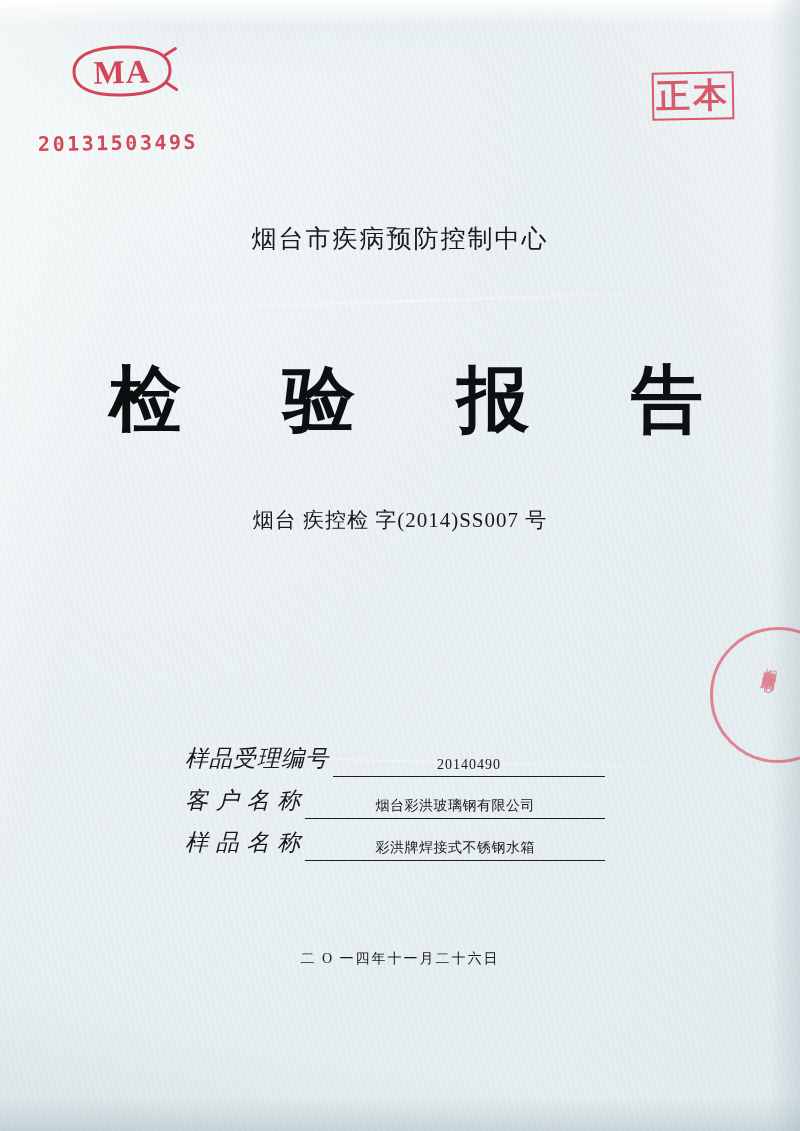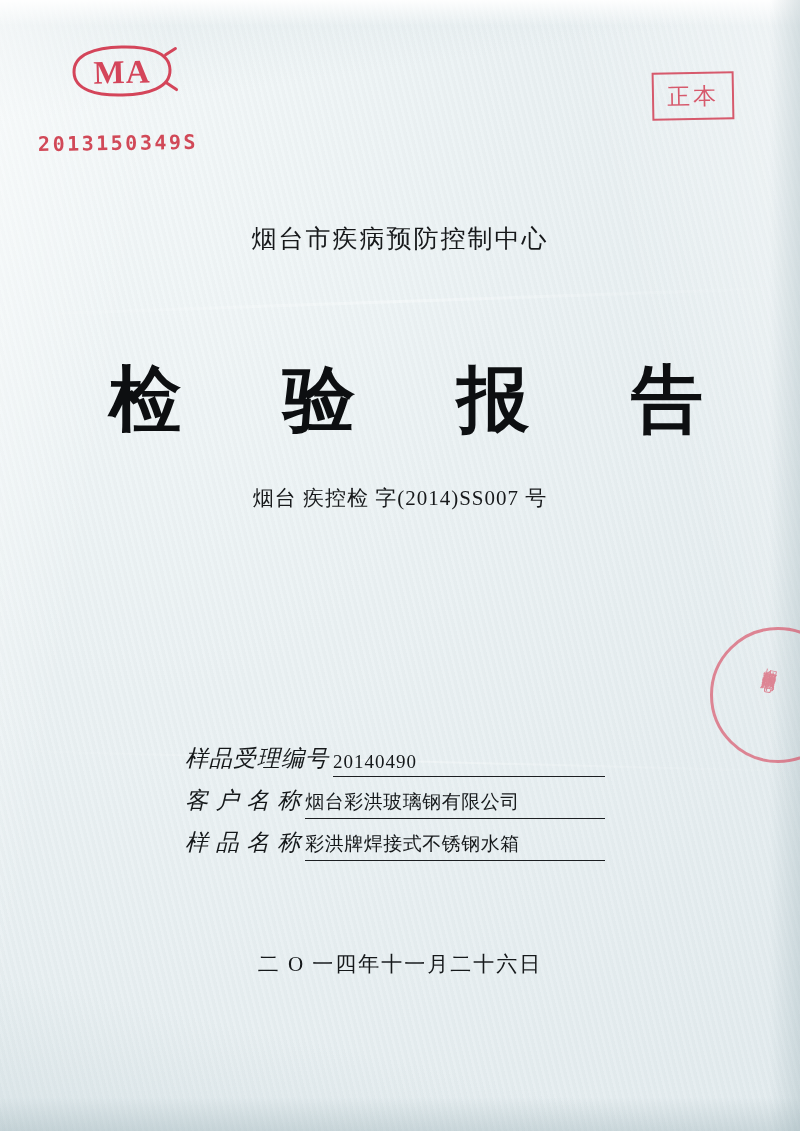--- a/index.html
+++ b/index.html
@@ -94,24 +94,24 @@
     height: 44px;
     border: 2px solid #d4455a;
     transform: rotate(-1deg);
     display: flex;
     align-items: center;
     justify-content: center;
     opacity: .88;
   }
   .zhengben-stamp span {
     font-family: "Liberation Serif", "DejaVu Serif", serif;
-    font-size: 23px;
+    font-size: 34px;
     color: #d4455a;
     letter-spacing: 3px;
-    font-weight: 400;
+    font-weight: 700;
     text-align: center;
   }
 
   
   .round-seal {
     position: absolute;
     right: -46px;
     top: 627px;
     width: 130px;
     height: 130px;
@@ -156,21 +156,21 @@
     font-weight: 700;
     letter-spacing: 42px;
     text-indent: 42px;
     color: #0d0f11;
     font-family: "Liberation Serif", "DejaVu Serif", serif;
     margin-left: 12px;
   }
 
   .report-no {
     position: absolute;
-    top: 484px;
+    top: 506px;
     left: 0; right: 0;
     text-align: center;
     font-size: 21px;
     letter-spacing: 1px;
     color: #17191b;
   }
 
   
   .fields {
     position: absolute;
@@ -187,38 +187,38 @@
     font-size: 23px;
     color: #15181a;
     white-space: nowrap;
     letter-spacing: 1px;
     padding-bottom: 3px;
     font-style: italic;
   }
   .field-value {
     flex: 1;
     border-bottom: 1.6px solid #1c1f22;
-    text-align: left;
-    font-size: 19px;
+    text-align: center;
+    font-size: 14px;
     color: #15181a;
     padding-bottom: 3px;
     margin-left: 4px;
     letter-spacing: 0.5px;
   }
   .field-value.mono {
     font-family: "Liberation Serif", "DejaVu Serif", serif;
     letter-spacing: 1px;
   }
 
   .doc-date {
     position: absolute;
     top: 950px;
     left: 0; right: 0;
     text-align: center;
-    font-size: 21px;
+    font-size: 14px;
     letter-spacing: 2px;
     color: #15181a;
   }
 </style>
 </head>
 <body>
 
 <div id="page">
 
   <div class="paper-texture"></div>

